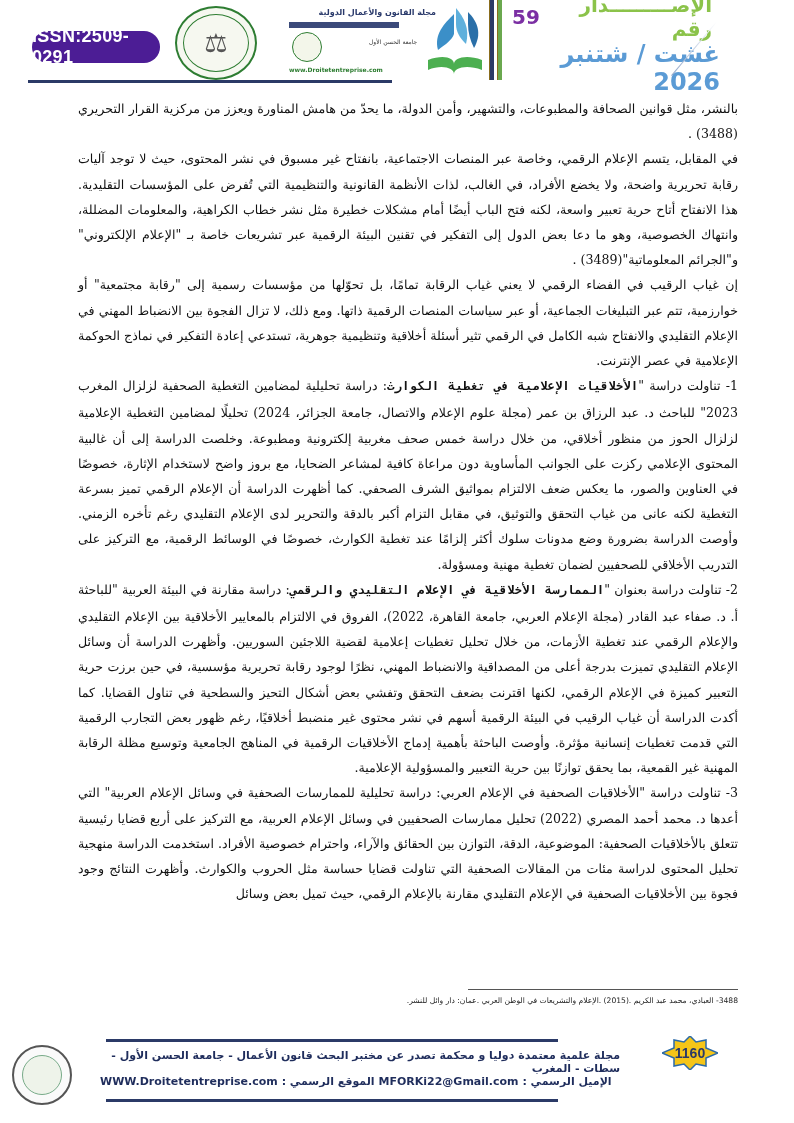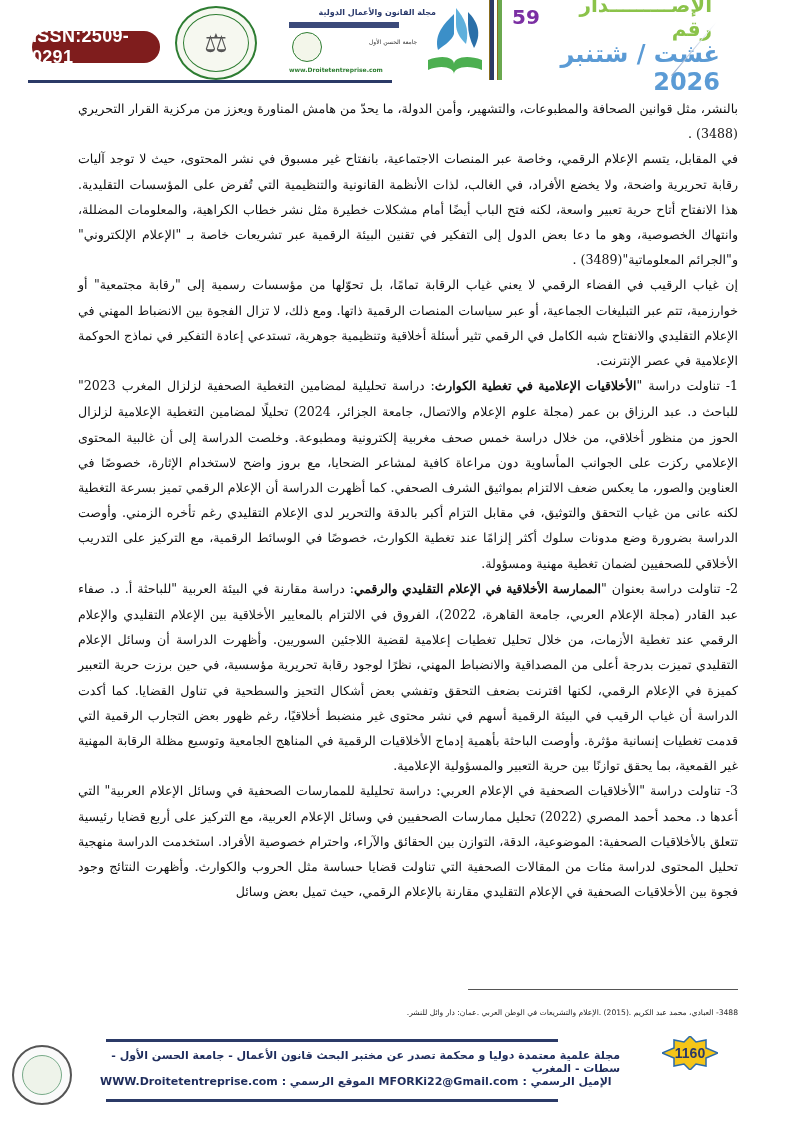--- a/index.html
+++ b/index.html
@@ -3,21 +3,21 @@
 <meta charset="utf-8">
 <style>
   * { box-sizing: border-box; margin: 0; padding: 0; }
   html, body { width: 794px; height: 1123px; background: #ffffff; overflow: hidden; }
   body { position: relative; font-family: "DejaVu Sans", sans-serif; color: #111; }
 
   
   .header { position: absolute; top: 0; left: 0; width: 794px; height: 90px; }
   .issn-badge {
     position: absolute; left: 32px; top: 31px; width: 128px; height: 32px;
-    background: #7f1d1d; border-radius: 16px; color: #fff;
+    background: #4c1d95; border-radius: 16px; color: #fff;
     font-family: "Liberation Sans", sans-serif; font-size: 18px; font-weight: bold;
     display: flex; align-items: center; justify-content: center; letter-spacing: 0.3px;
   }
   .lab-logo {
     position: absolute; left: 175px; top: 6px; width: 82px; height: 74px;
     border-radius: 50%; border: 2px solid #2e7d32; background: #f6f8f0;
     display: flex; align-items: center; justify-content: center;
   }
   .lab-logo .ring { position: absolute; inset: 6px; border-radius: 50%; border: 1px solid #2e7d32; }
   .lab-logo .scale { font-size: 26px; color: #555; }
@@ -49,28 +49,28 @@
   .deco-line { position: absolute; left: 716px; top: 22px; width: 1px; height: 70px; background: linear-gradient(#fff,#8ea4c8); transform: rotate(40deg); transform-origin: top; }
   .header-rule { position: absolute; left: 28px; top: 80px; width: 364px; height: 3px; background: #2b3a67; }
 
   
   .content {
     position: absolute; left: 62px; top: 96px; width: 676px;
     direction: rtl; text-align: justify;
     font-family: "DejaVu Serif", serif; font-size: 12.6px; line-height: 25.2px; color: #111;
   }
   .content p { text-align: justify; text-align-last: right; margin-left: 16px; }
-  .content .b { font-weight: bold; font-family: Liberation Sans, sans-serif; font-size: 12.4px; }
+  .content .b { font-weight: bold; font-family: Liberation Mono, monospace; font-size: 12.4px; }
   .content h3 { font-family: "DejaVu Sans", sans-serif; font-size: 12.8px; font-weight: bold; line-height: 25.2px; text-align: right; }
 
   
   .fn-rule { position: absolute; left: 468px; top: 989px; width: 270px; height: 1px; background: #555; }
   .footnotes {
     position: absolute; left: 62px; top: 993px; width: 676px;
-    direction: rtl; text-align: right; font-family: "DejaVu Sans", sans-serif; font-size: 7.6px; line-height: 16px; color: #222; margin-top: 12px;
+    direction: rtl; text-align: right; font-family: "DejaVu Sans", sans-serif; font-size: 7.6px; line-height: 16px; color: #222;
   }
 
   
   .footer-logo {
     position: absolute; left: 12px; top: 1045px; width: 60px; height: 60px; border-radius: 50%;
     border: 2px solid #555; background: #fafafa;
   }
   .footer-logo .inner { position: absolute; inset: 8px; border-radius: 50%; border: 1px solid #7a8; background: #eef3ea; }
   .footer-rule-top { position: absolute; left: 106px; top: 1039px; width: 452px; height: 3px; background: #2b3a67; }
   .footer-rule-bottom { position: absolute; left: 106px; top: 1099px; width: 452px; height: 3px; background: #2b3a67; }

